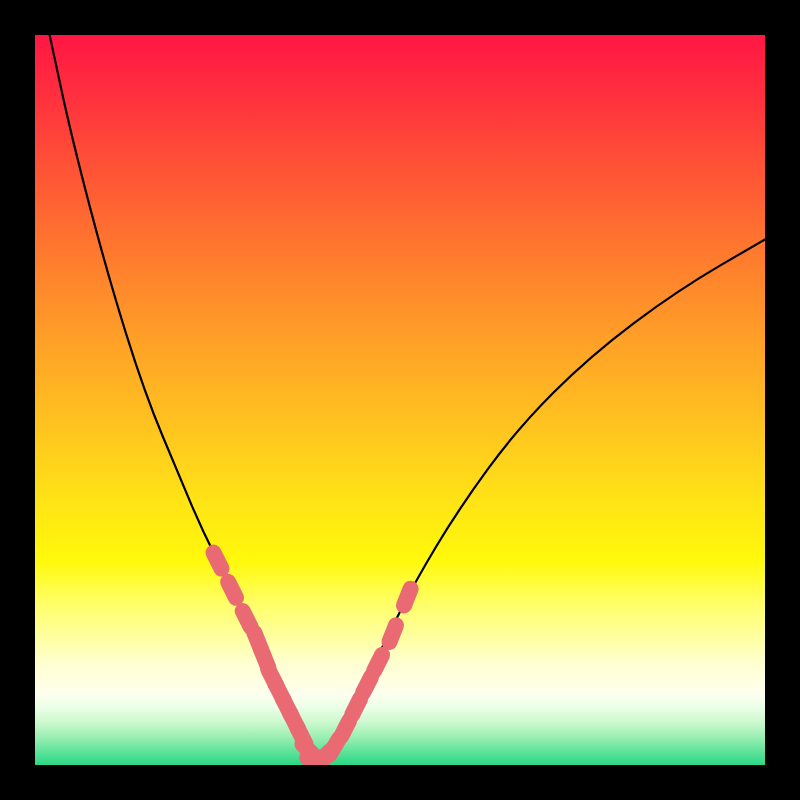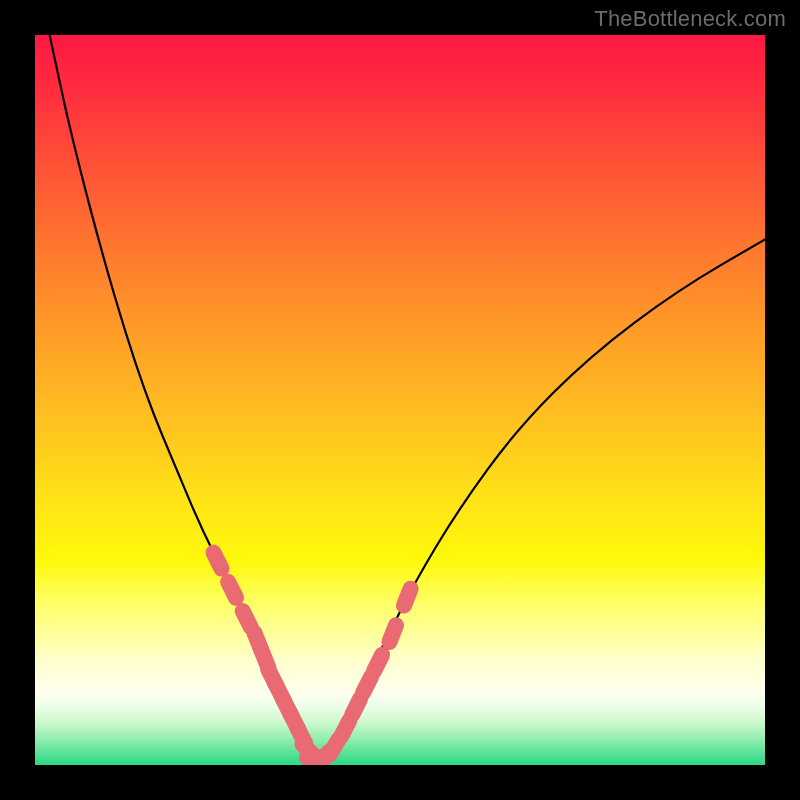--- a/index.html
+++ b/index.html
@@ -93,14 +93,13 @@
           <line x1="294.7" y1="719.5" x2="303.9" y2="704.0" stroke="#ea6a73" stroke-width="16" stroke-linecap="round"></line>
           <line x1="306.2" y1="701.5" x2="314.3" y2="685.5" stroke="#ea6a73" stroke-width="16" stroke-linecap="round"></line>
           <line x1="317.2" y1="679.6" x2="325.2" y2="663.6" stroke="#ea6a73" stroke-width="16" stroke-linecap="round"></line>
           <line x1="328.1" y1="657.7" x2="336.2" y2="641.7" stroke="#ea6a73" stroke-width="16" stroke-linecap="round"></line>
           <line x1="339.1" y1="635.8" x2="347.1" y2="619.8" stroke="#ea6a73" stroke-width="16" stroke-linecap="round"></line>
           <line x1="354.4" y1="607.0" x2="361.0" y2="590.2" stroke="#ea6a73" stroke-width="16" stroke-linecap="round"></line>
           <line x1="375.6" y1="553.7" x2="369.0" y2="570.5" stroke="#ea6a73" stroke-width="16" stroke-linecap="round"></line>
         </g>
     </svg>
   </div>
-  <div class="watermark">TheBottleneck.com</div>
 </div>
 
 </body></html>

